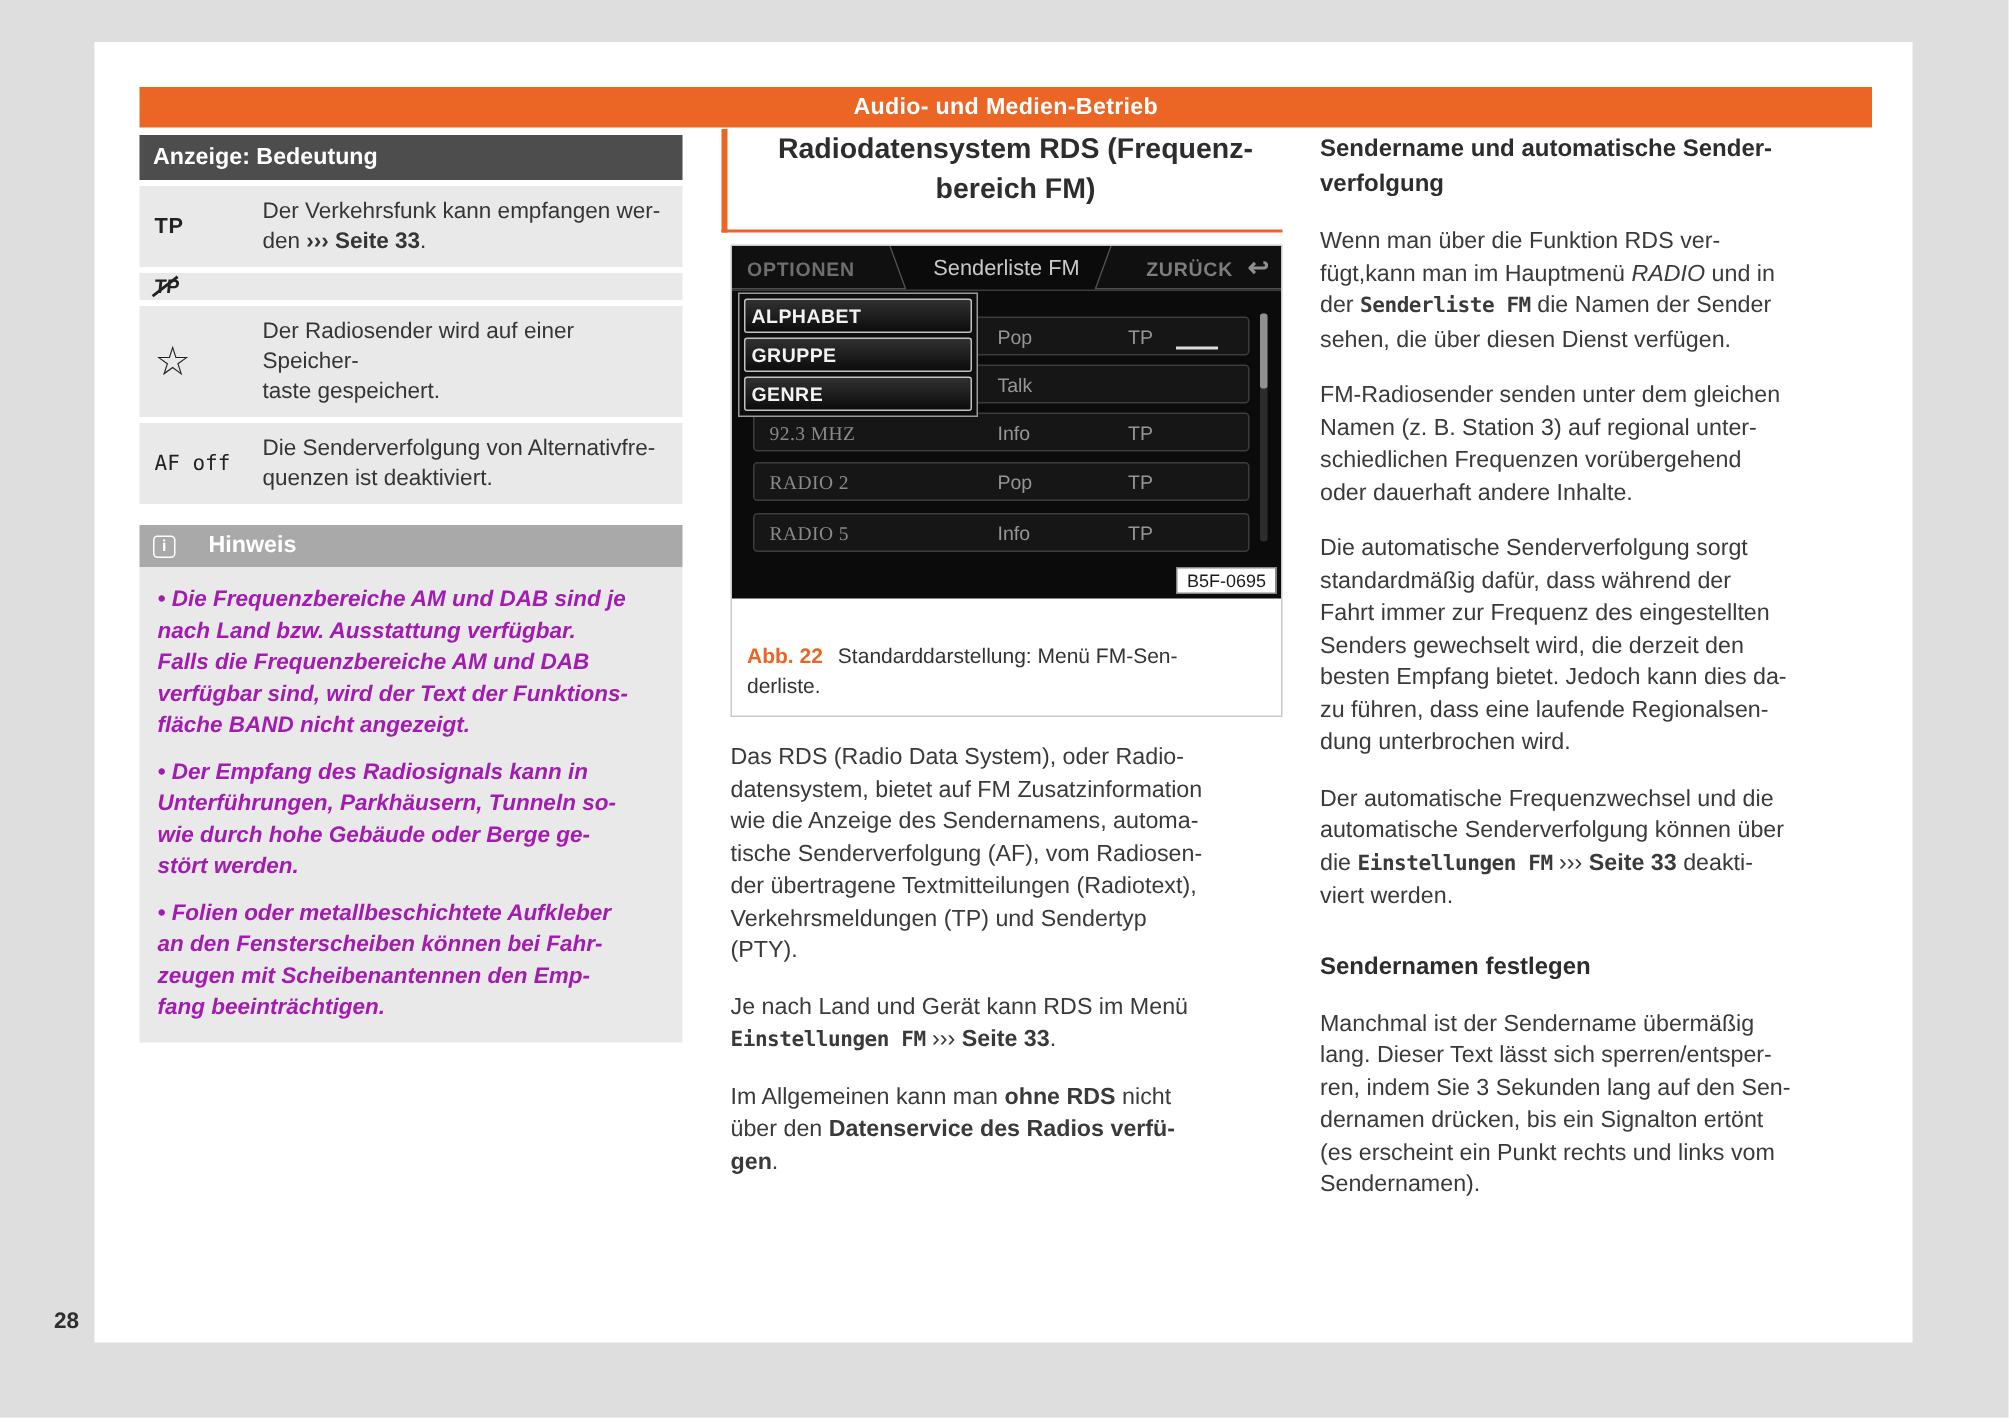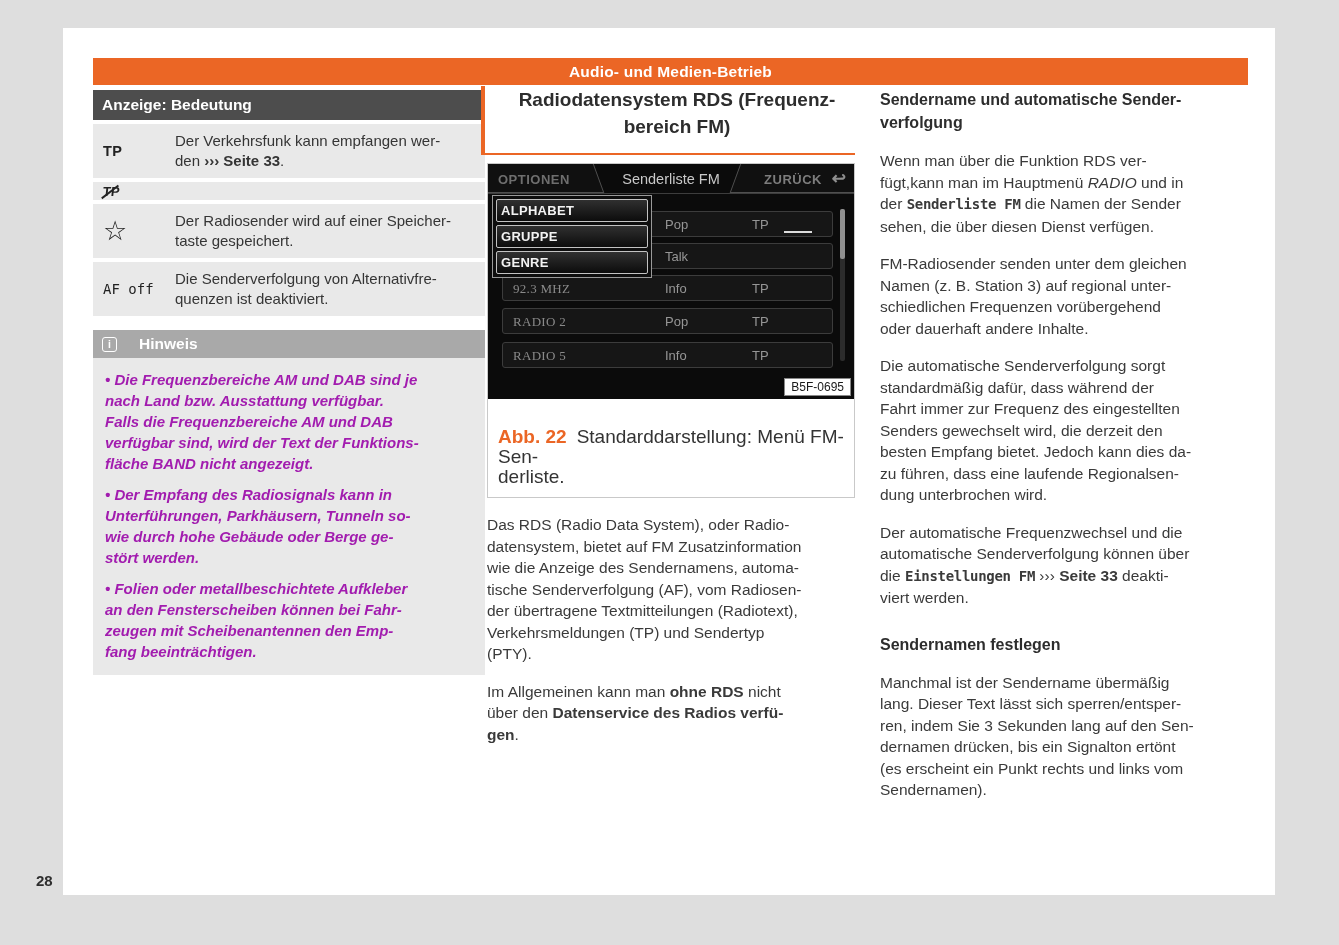--- a/index.html
+++ b/index.html
@@ -20,21 +20,21 @@
     overflow:hidden;
   }
   .page{position:absolute;left:63px;top:28px;width:1212px;height:867px;background:#fff;}
   .page-number{position:absolute;left:36px;top:872px;font-size:15px;font-weight:700;color:#2e2e2e;}
   .header-bar{
     position:absolute;left:30px;top:6px;width:1155px;height:27px;
     background:var(--accent);color:#fff;font-weight:700;font-size:15.5px;
     text-align:center;line-height:27px;letter-spacing:.2px;margin-top:24px;
   }
   
-  .col-left{position:absolute;left:30px;top:62px;width:392px;}
+  .col-left{position:absolute;left:30px;top:62px;width:362px;}
   .tbl-header{background:var(--tblhead);color:#fff;font-weight:700;font-size:15.5px;padding:5px 9px;line-height:20px;}
   .tbl-row{display:flex;background:var(--blockbg);margin-top:4px;align-items:center;}
   .sym-cell{width:82px;flex:none;padding-left:10px;}
   .desc-cell{flex:1;padding:7px 8px 7px 0;font-size:15px;line-height:20px;white-space:pre-line;color:#353535;}
   .sym-tp{font-weight:700;font-size:14.5px;letter-spacing:.5px;color:#222;}
   .sym-mono{font-family:"DejaVu Sans Mono",monospace;font-weight:400;font-size:14px;color:#222;}
   .sym-star{font-size:27px;color:#222;line-height:27px;}
   .sym-cross{position:relative;display:inline-block;font-weight:700;font-size:13px;letter-spacing:0;color:#222;transform:skewX(-6deg);}
   .sym-cross::after{content:"";position:absolute;left:-3px;top:48%;width:120%;height:1.6px;background:#222;transform:rotate(-40deg);}
   .note{margin-top:14px;}
@@ -64,21 +64,21 @@
   .d-row .nm{position:absolute;left:10px;top:5px;font-size:13px;color:#8a8a8a;letter-spacing:.3px;font-family:Liberation Serif, serif;}
   .d-row .gn{position:absolute;left:162px;top:5px;font-size:13px;color:#969696;}
   .d-row .tp{position:absolute;left:249px;top:5px;font-size:13px;color:#969696;}
   .d-dash{position:absolute;left:281px;bottom:3px;width:28px;height:2px;background:#dcdcdc;}
   .d-sbtrack{position:absolute;right:9px;top:45px;width:5px;height:152px;background:#2c2c2c;border-radius:2px;}
   .d-sbthumb{position:absolute;right:9px;top:45px;width:5px;height:50px;background:#909090;border-radius:2px;}
   .d-menu{position:absolute;left:4px;top:31px;width:160px;background:#0e0e0e;border:1px solid #9a9a9a;padding:3px;z-index:5;}
   .d-menu-item{height:23px;border:1px solid #c2c2c2;border-radius:2px;background:linear-gradient(#303030,#0c0c0c);color:#f2f2f2;font-weight:700;font-size:13px;line-height:21px;padding-left:4px;margin-bottom:3px;letter-spacing:.3px;}
   .d-menu-item:last-child{margin-bottom:0;}
   .d-code{position:absolute;right:3px;bottom:3px;background:#fff;border:1px solid #888;color:#1a1a1a;font-size:12px;font-weight:400;padding:1px 6px;z-index:6;}
-  .fig-caption{padding:8px 10px 10px;font-size:19px;line-height:20px;white-space:pre-line;color:#333;}
+  .fig-caption{padding:8px 10px 10px;font-size:14px;line-height:20px;white-space:pre-line;color:#333;}
   .fig-label{color:var(--accent);font-weight:700;margin-right:10px;}
   .para{margin-top:16px;font-size:15.5px;line-height:21.5px;color:#3a3a3a;white-space:pre-line;}
   .para .b,.b{font-weight:700;}
   .para .i,.i{font-style:italic;}
   .m{font-family:"DejaVu Sans Mono",monospace;font-weight:700;font-size:14px;letter-spacing:-.3px;}
   
   .col-right{position:absolute;left:817px;top:60px;width:372px;}
   .rhead{font-size:16px;font-weight:700;line-height:23px;color:#2d2d2d;white-space:pre-line;margin-bottom:9px;}
   .rhead.sub{margin-top:24px;}
   .col-right .para:first-of-type{margin-top:0;}
@@ -209,20 +209,22 @@
         </div>
       </div>
 
       <div class="para"><span>Das RDS (Radio Data System), oder Radio-
 datensystem, bietet auf FM Zusatzinformation
 wie die Anzeige des Sendernamens, automa-
 tische Senderverfolgung (AF), vom Radiosen-
 der übertragene Textmitteilungen (Radiotext),
 Verkehrsmeldungen (TP) und Sendertyp
 (PTY).</span></div>
+      <div class="para"><span>Je nach Land und Gerät kann RDS im Menü
+</span><span class="m">Einstellungen FM</span><span> ››› </span><span class="b">Seite 33</span><span>.</span></div>
       <div class="para"><span>Im Allgemeinen kann man </span><span class="b">ohne RDS</span><span> nicht
 über den </span><span class="b">Datenservice des Radios verfü-
 gen</span><span>.</span></div>
     </div>
   </div>
 
   <div class="col-right">
     <div class="rhead">Sendername und automatische Sender-
 verfolgung</div>
     <div class="para"><span>Wenn man über die Funktion RDS ver-

